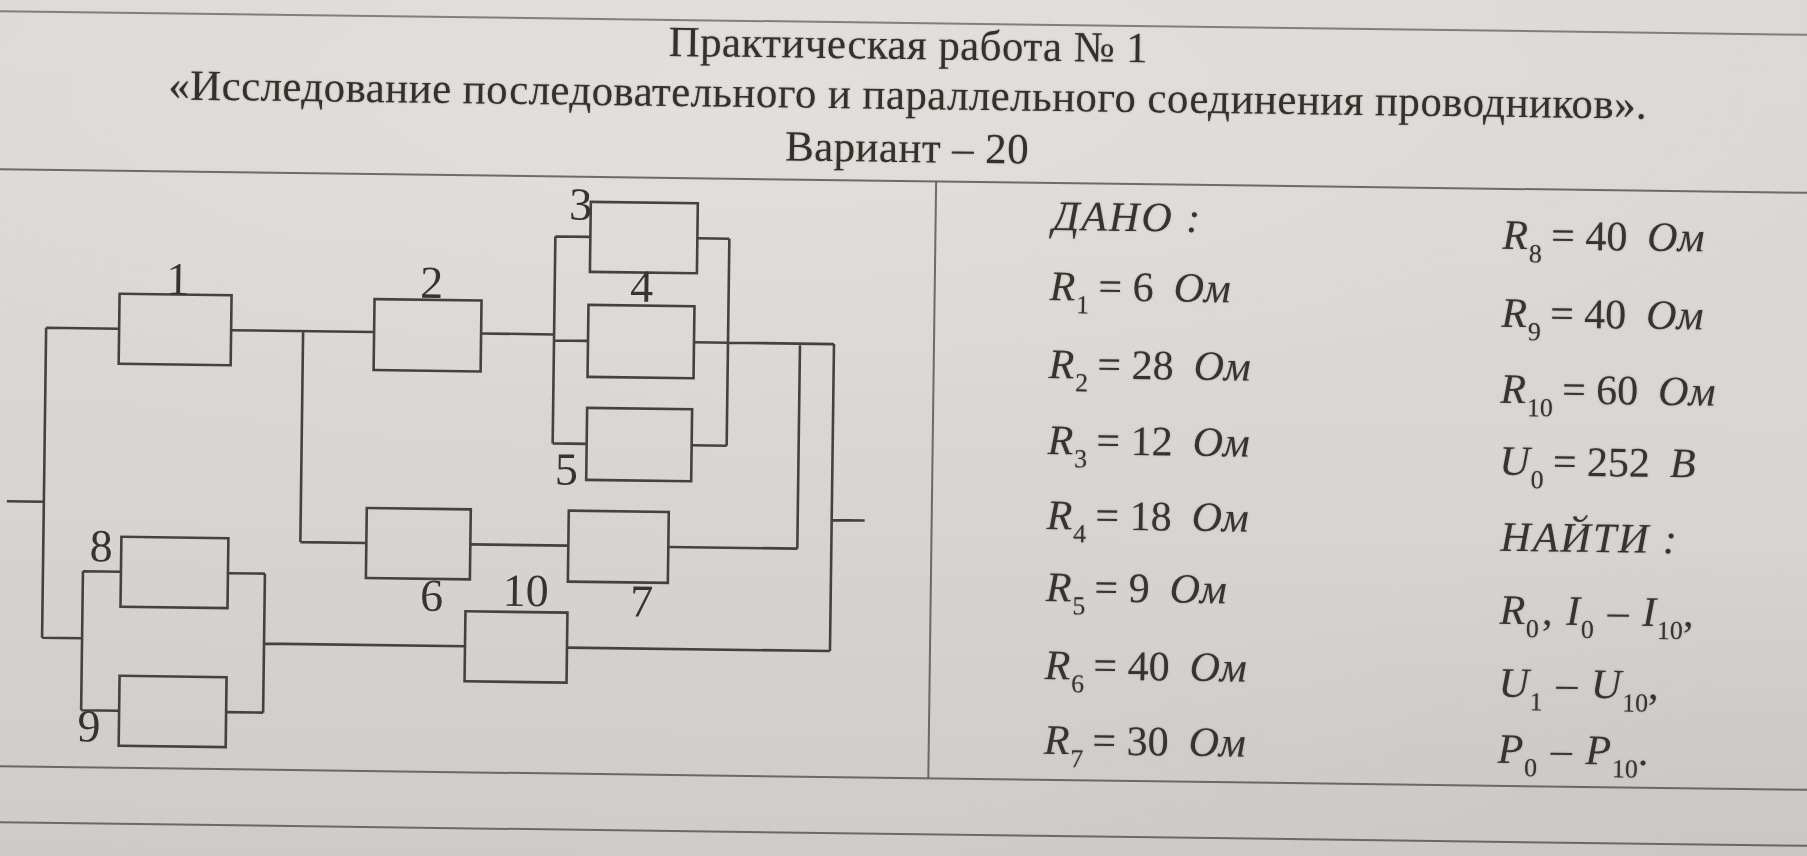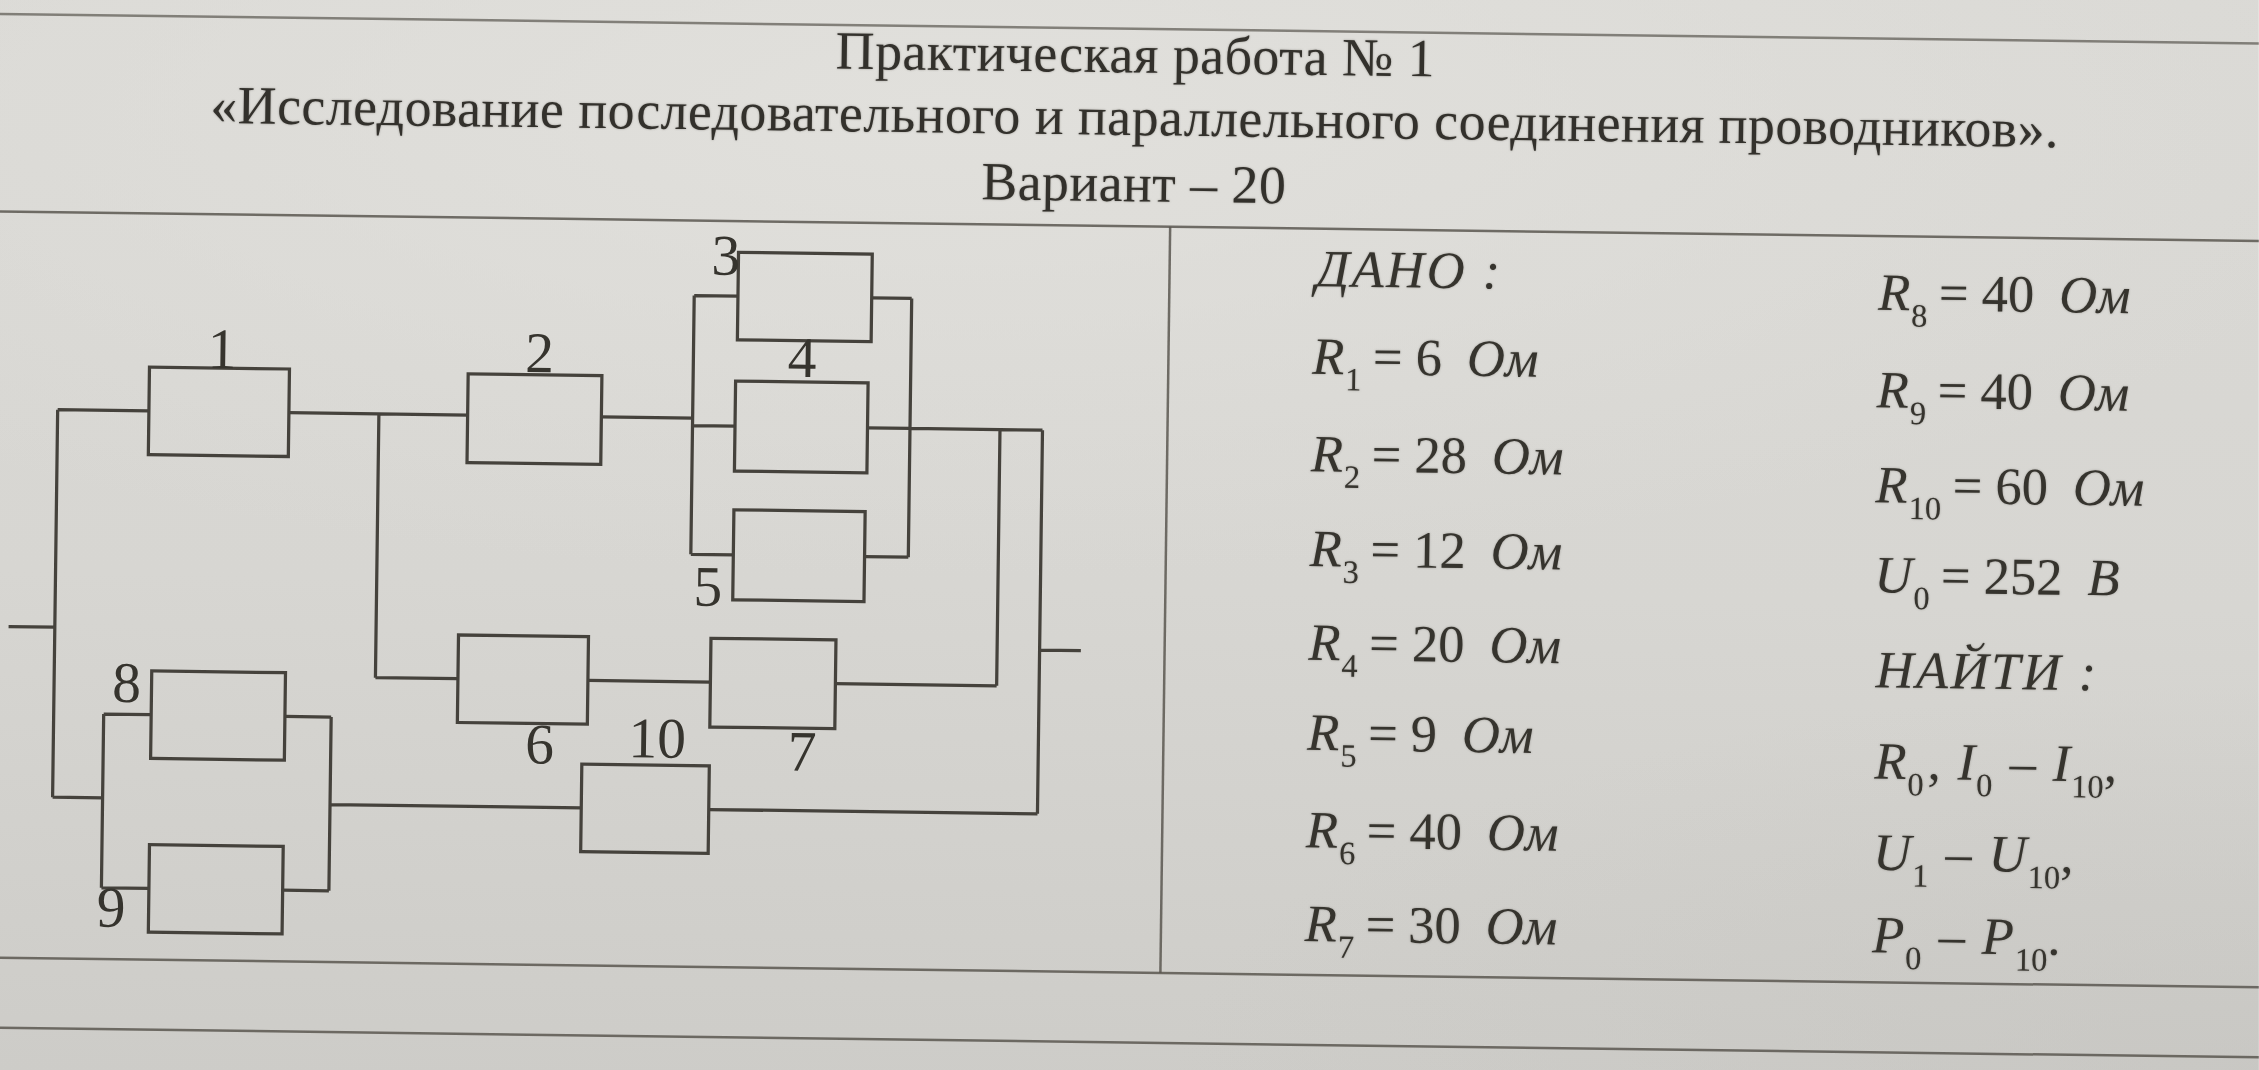--- a/index.html
+++ b/index.html
@@ -103,21 +103,21 @@
     <text x="103" y="568">8</text>
     <text x="93" y="748">9</text>
     <text x="528" y="607">10</text>
   </svg>
 
   <div class="frow colhead" style="left:1050px;top:190px">ДАНО :</div>
 
   <div class="frow" style="left:1048px;top:260px"><span class="v">R</span><span class="sb">1</span><span class="eq">= 6</span><span class="unit">Ом</span></div>
   <div class="frow" style="left:1048px;top:338px"><span class="v">R</span><span class="sb">2</span><span class="eq">= 28</span><span class="unit">Ом</span></div>
   <div class="frow" style="left:1048px;top:414px"><span class="v">R</span><span class="sb">3</span><span class="eq">= 12</span><span class="unit">Ом</span></div>
-  <div class="frow" style="left:1048px;top:489px"><span class="v">R</span><span class="sb">4</span><span class="eq">= 20</span><span class="unit">Ом</span></div>
+  <div class="frow" style="left:1048px;top:489px"><span class="v">R</span><span class="sb">4</span><span class="eq">= 18</span><span class="unit">Ом</span></div>
   <div class="frow" style="left:1048px;top:561px"><span class="v">R</span><span class="sb">5</span><span class="eq">= 9</span><span class="unit">Ом</span></div>
   <div class="frow" style="left:1048px;top:639px"><span class="v">R</span><span class="sb">6</span><span class="eq">= 40</span><span class="unit">Ом</span></div>
   <div class="frow" style="left:1048px;top:714px"><span class="v">R</span><span class="sb">7</span><span class="eq">= 30</span><span class="unit">Ом</span></div>
 
   <div class="frow" style="left:1500px;top:203px"><span class="v">R</span><span class="sb">8</span><span class="eq">= 40</span><span class="unit">Ом</span></div>
   <div class="frow" style="left:1500px;top:281px"><span class="v">R</span><span class="sb">9</span><span class="eq">= 40</span><span class="unit">Ом</span></div>
   <div class="frow" style="left:1500px;top:357px"><span class="v">R</span><span class="sb">10</span><span class="eq">= 60</span><span class="unit">Ом</span></div>
   <div class="frow" style="left:1500px;top:429px"><span class="v">U</span><span class="sb">0</span><span class="eq">= 252</span><span class="unit">В</span></div>
 
   <div class="frow colhead" style="left:1502px;top:505px">НАЙТИ :</div>

